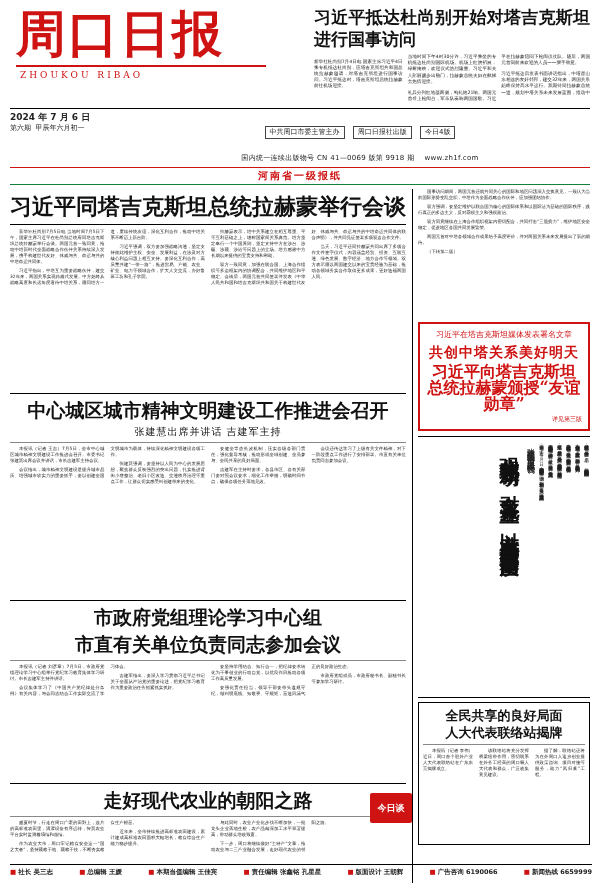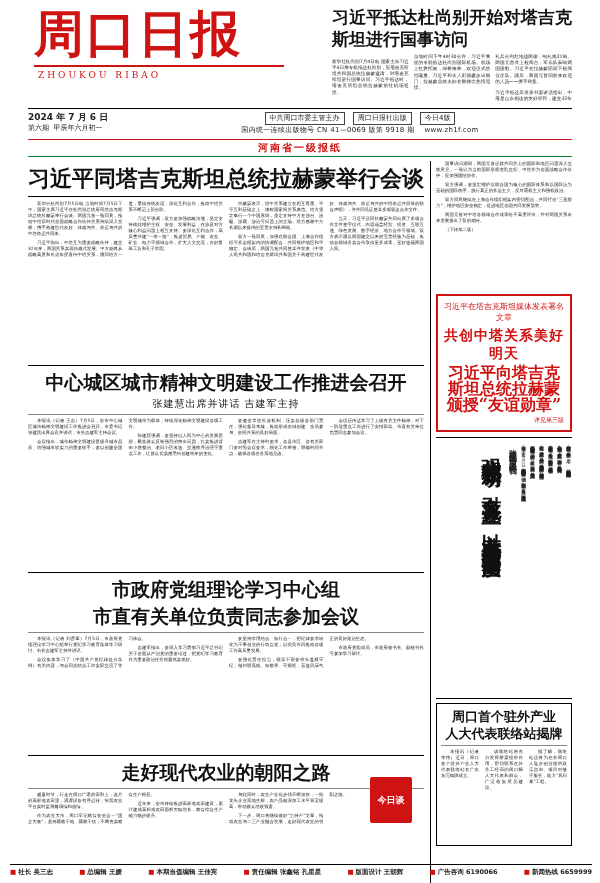--- a/index.html
+++ b/index.html
@@ -3,21 +3,21 @@
 <meta charset="utf-8">
 <style>
   html,body{margin:0;padding:0;}
   body{
     width:600px;height:883px;
     background:#ffffff;
     font-family:"DejaVu Sans","Liberation Sans",sans-serif;
     color:#111;
     overflow:hidden;
   }
-  .page{position:relative;width:600px;height:883px;box-sizing:border-box;padding:6px 28px;border-radius:7px;}
+  .page{position:relative;width:600px;height:883px;box-sizing:border-box;padding:6px 10px;border-radius:7px;}
   
   .masthead{display:flex;align-items:flex-start;border-bottom:1px solid #000;padding-bottom:2px;}
   .logo-block{width:298px;flex:0 0 298px;}
   .logo-title{
     font-family:"DejaVu Serif","Liberation Serif",serif;
     font-weight:bold;font-size:50px;line-height:56px;color:#cf1212;
     letter-spacing:2px;padding-left:6px;
   }
   .logo-pinyin{
     font-size:9px;letter-spacing:3px;color:#cf1212;padding-left:10px;margin-top:2px;
@@ -32,21 +32,21 @@
   .head-lead-body{
     font-size:4.6px;line-height:6.2px;color:#222;margin-top:4px;
     column-count:3;column-gap:5px;text-align:justify;height:52px;overflow:hidden;
   }
   
   .infobar{display:flex;align-items:flex-start;font-size:7px;color:#222;margin-top:3px;}
   .info-left{width:120px;flex:0 0 120px;line-height:11px;}
   .info-date{font-size:9px;font-weight:bold;}
   .info-mid{flex:1;line-height:11px;text-align:center;font-size:7px;}
   .info-mid .row2{letter-spacing:0.3px;}
-  .boxlbl{border:1px solid #444;padding:0 4px;margin:0 3px;display:inline-block;font-size:7px;text-align:right;}
+  .boxlbl{border:1px solid #444;padding:0 4px;margin:14px 3px;display:inline-block;font-size:7px;text-align:right;}
   .redbar{
     border-top:1px solid #cf1212;border-bottom:1px solid #15803d;
     text-align:center;color:#cf1212;font-size:10px;font-weight:bold;
     padding:1px 0;margin:3px 0 4px 0;letter-spacing:2px;
   }
   
   .content{display:flex;gap:6px;}
   .col-main{width:396px;flex:0 0 396px;}
   .col-right{flex:1;border-left:1px solid #000;padding-left:5px;}
   
@@ -99,21 +99,21 @@
     font-size:4.6px;line-height:7px;color:#222;height:248px;letter-spacing:0.2px;
   }
   
   .botbox{border:1px solid #000;padding:4px;margin-top:4px;}
   .botbox .t{
     font-family:"DejaVu Serif","Liberation Serif",serif;font-weight:bold;
     font-size:13px;line-height:17px;text-align:center;color:#111;
   }
   
   .stamp{
-    position:absolute;right:188px;bottom:60px;width:42px;height:46px;
+    position:absolute;right:188px;bottom:60px;width:42px;height:30px;
     background:#cf1212;color:#fff;font-size:9px;font-weight:bold;
     display:flex;align-items:center;justify-content:center;line-height:11px;text-align:center;
     border-radius:2px;
   }
   
   .footer{
     position:absolute;left:10px;right:8px;bottom:6px;
     border-top:1px solid #000;padding-top:3px;
     display:flex;justify-content:space-between;font-size:6.5px;color:#222;
   }
@@ -242,21 +242,21 @@
         <div class="vert-col-txt">张建慧先后来到多家企业和项目建设现场，详细了解生产经营、技术研发、项目进展等情况，并与企业负责人深入交流。</div>
         <div class="vert-col-txt">张建慧指出，产业是发展的根基，项目是产业的支撑。要坚持把发展经济的着力点放在实体经济上，持续加大项目谋划招引力度。</div>
         <div class="vert-col-txt">要聚焦主导产业延链补链强链，培育壮大龙头企业，带动上下游配套企业集聚发展，形成规模效应和竞争优势。</div>
         <div class="vert-col-txt">要强化企业创新主体地位，支持企业加大研发投入，加强产学研合作，推动更多科技成果转化为现实生产力。</div>
         <div class="vert-col-txt">要持续优化营商环境，当好服务企业的“店小二”，及时协调解决企业发展中遇到的困难和问题。</div>
       </div>
 
       <div class="rule"></div>
 
       <div class="botbox">
-        <div class="t">周口首个驻外产业</div>
+        <div class="t">全民共享的良好局面</div>
         <div class="t">人大代表联络站揭牌</div>
         <div class="rule-thin"></div>
         <div class="rbody cols3" style="height:92px;">
           <p>本报讯（记者 李伟）近日，周口首个驻外产业人大代表联络站在广东东莞揭牌成立。</p>
           <p>该联络站将充分发挥桥梁纽带作用，密切联系在外务工经商的周口籍人大代表和群众，广泛收集意见建议。</p>
           <p>据了解，联络站还将为在外周口人返乡创业提供政策咨询、项目对接等服务，助力“凤归巢”工程。</p>
         </div>
       </div>
     </div>
   </div>

